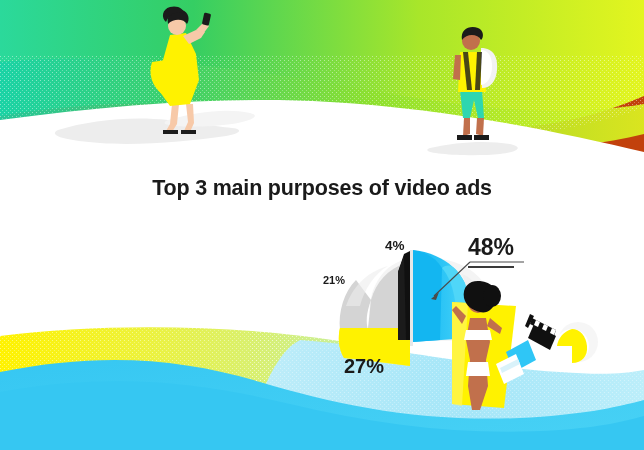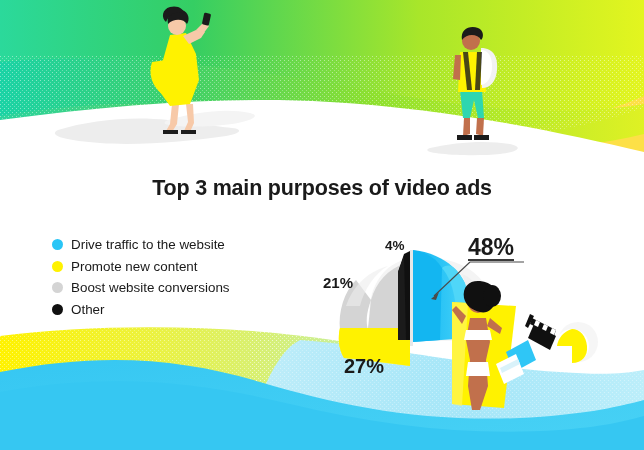--- a/index.html
+++ b/index.html
@@ -8,21 +8,21 @@
     background: #ffffff;
   }
   body {
     font-family: "Liberation Sans", sans-serif;
   }
   #infographic {
     position: relative;
     width: 644px;
     height: 450px;
     overflow: hidden;
-    background: #fde047;
+    background: #c2410c;
   }
   #infographic svg.layer {
     position: absolute;
     left: 0;
     top: 0;
     width: 644px;
     height: 450px;
   }
   
   .title {
@@ -65,25 +65,25 @@
   
   .pct {
     position: absolute;
     font-weight: bold;
     color: #1a1a1a;
     z-index: 30;
     white-space: nowrap;
     line-height: 1;
   }
   .pct-4   { left: 385px; top: 239px; font-size: 13.5px; }
-  .pct-21  { left: 323px; top: 275px; font-size: 15px; }
+  .pct-21  { left: 323px; top: 275px; font-size: 11px; }
   .pct-27  { left: 344px; top: 356px; font-size: 20px; }
   .pct-48  {
     left: 468px; top: 236px; font-size: 23px;
-    padding-bottom: 0;
+    padding-bottom: 7px;
     border-bottom: 2px solid #3a3a3a;
   }
 </style>
 </head>
 <body>
 
 <div id="infographic">
 
   <svg class="layer" viewBox="0 0 644 450">
     <defs>
@@ -314,37 +314,19 @@
       <path d="M532,318 L556,330 L554,336 L530,324 Z" fill="#101010"></path>
       <path d="M536,320 L540,322 L538,327 L534,325 Z" fill="#ffffff"></path>
       <path d="M544,324 L548,326 L546,331 L542,329 Z" fill="#ffffff"></path>
       <path d="M552,328 L556,330 L554,335 L550,333 Z" fill="#ffffff"></path>
       <path d="M530,314 L534,316 L528,328 L525,326 Z" fill="#101010"></path>
     </g>
   </svg>
 
   <div class="title">Top 3 main purposes of video ads</div>
 
-  <div class="legend">
-    <div class="legend-item">
-      <span class="legend-dot" style="background:#29C5F6"></span>
-      <span class="legend-label">Drive traffic to the website</span>
-    </div>
-    <div class="legend-item">
-      <span class="legend-dot" style="background:#FFF200"></span>
-      <span class="legend-label">Promote new content</span>
-    </div>
-    <div class="legend-item">
-      <span class="legend-dot" style="background:#D4D4D4"></span>
-      <span class="legend-label">Boost website conversions</span>
-    </div>
-    <div class="legend-item">
-      <span class="legend-dot" style="background:#101010"></span>
-      <span class="legend-label">Other</span>
-    </div>
-  </div>
 
   <div class="pct pct-4">4%</div>
   <div class="pct pct-21">21%</div>
   <div class="pct pct-27">27%</div>
   <div class="pct pct-48">48%</div>
 
 </div>
 
 </body></html>

